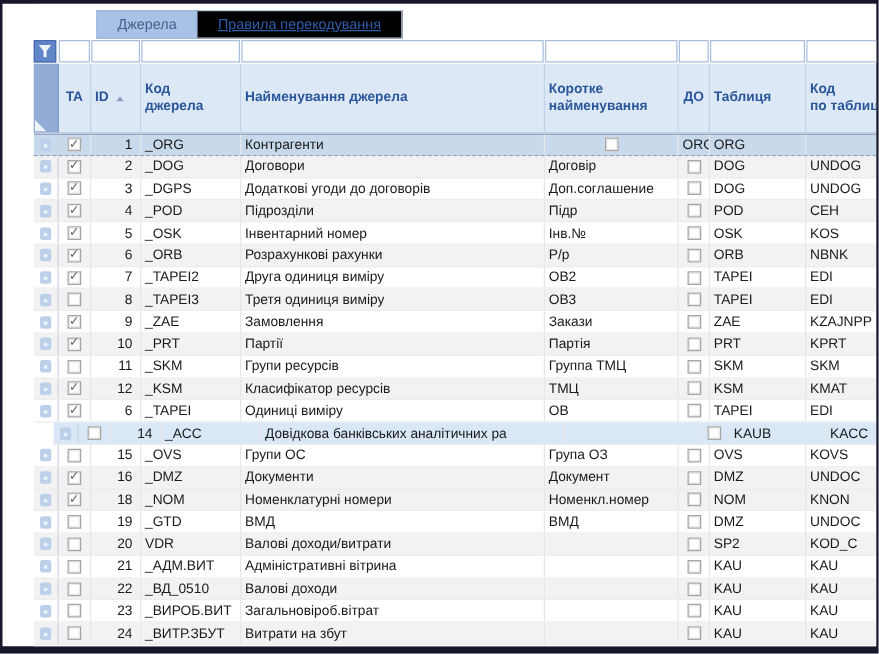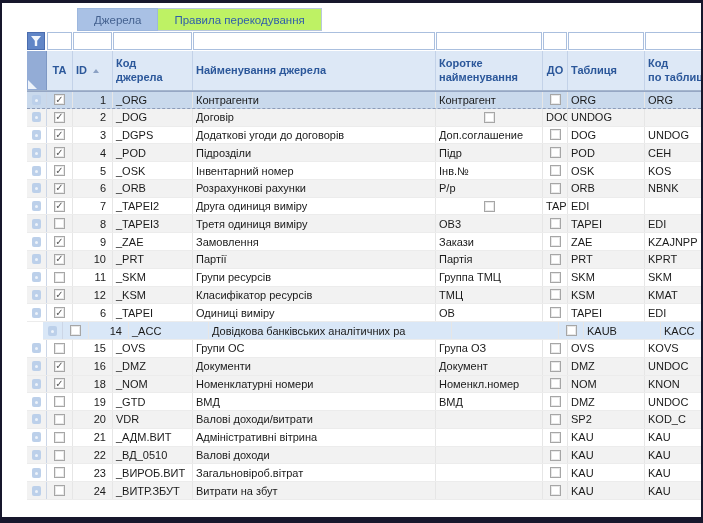--- a/index.html
+++ b/index.html
@@ -8,33 +8,33 @@
     position:relative; width:703px; height:523px;
     border:2px solid #17172c; border-bottom-width:6px; border-top-width:3px;
     background:#fff; overflow:hidden;
     font-size:11px; color:#1a1a1a;padding-left:25px;
   }
   
   .tabbar { height:28px; display:flex; align-items:flex-end; padding-left:50px; background:#fff; }
   .tab { height:23px; display:flex; align-items:center; justify-content:center;
          padding:0 16px; cursor:default; font-size:11.5px; }
   .tab.active { background:#a9c1e5; border:1px solid #9db7de; color:#44618f; }
-  .tab.inactive { background:#bef264; border:1px solid #b9c7dd; border-left:none; color:#2f5dab; }
+  .tab.inactive { background:#000000; border:1px solid #b9c7dd; border-left:none; color:#2f5dab;text-decoration:underline; }
   
   .grid { --c1:20px; --c2:26px; --c3:40px; --c4:80px; --c5:243px; --c6:107px; --c7:25px; --c8:77px; --c9:81px; }
   .grid-row { display:grid; grid-template-columns:var(--c1) var(--c2) var(--c3) var(--c4) var(--c5) var(--c6) var(--c7) var(--c8) var(--c9); }
   
   .filter-row { height:20px; background:#fff; }
   .filter-funnel { background:#6186c7; border:1px solid #4a6cae; margin:1px 2px 1px 0;
                    display:flex; align-items:center; justify-content:center; }
   .funnel { width:10px; height:10px; background:#f2f6fc;
             clip-path:polygon(0 0,100% 0,62% 48%,62% 100%,38% 100%,38% 48%); }
   .filter-cell { background:#fff; border:1px solid #aabfde; margin:1px 1px 1px 0; }
   
-  .header-row { height:40px; background:#dde8f6; border-bottom:1px solid #a4b5cd; }
+  .header-row { height:56px; background:#dde8f6; border-bottom:1px solid #a4b5cd; }
   .hcell { border-right:1px solid #c3d2e8; color:#2b579a; font-weight:600;
            display:flex; align-items:center; padding:2px 3px; white-space:pre-line; line-height:1.25; overflow:hidden; }
   .hcell.center { justify-content:center; padding:2px 0; }
   .corner { background:#93acd6; position:relative; border-right:1px solid #7e98c4; }
   .corner-tri { position:absolute; left:1px; bottom:1px; width:0; height:0;
                 border-bottom:9px solid #eef3fa; border-right:9px solid transparent; }
   .sort-caret { width:0; height:0; border-left:3.5px solid transparent; border-right:3.5px solid transparent;
                 border-bottom:4px solid #8ba1c4; margin-left:6px; }
   
   .grid-body { height:427px; overflow:hidden; background:#fff; }
@@ -103,37 +103,37 @@
   <div class="grid-row row selected">
     <div class="cell icon-cell">
       <span class="marker"></span>
     </div>
     <div class="cell cb-cell">
       <span class="checkbox checked"></span>
     </div>
     <div class="cell id-cell">1</div>
     <div class="cell">_ORG</div>
     <div class="cell">Контрагенти</div>
-    <div class="cell">Контрагент</div>
     <div class="cell cb-cell">
       <span class="checkbox"></span>
     </div>
     <div class="cell">ORG</div>
     <div class="cell">ORG</div>
   </div>
 
   <div class="grid-row row stripe">
     <div class="cell icon-cell">
       <span class="marker"></span>
     </div>
     <div class="cell cb-cell">
       <span class="checkbox checked"></span>
     </div>
     <div class="cell id-cell">2</div>
     <div class="cell">_DOG</div>
+    <div class="cell">Договори</div>
     <div class="cell">Договір</div>
     <div class="cell cb-cell">
       <span class="checkbox"></span>
     </div>
     <div class="cell">DOG</div>
     <div class="cell">UNDOG</div>
   </div>
 
   <div class="grid-row row">
     <div class="cell icon-cell">
@@ -210,20 +210,21 @@
   <div class="grid-row row">
     <div class="cell icon-cell">
       <span class="marker"></span>
     </div>
     <div class="cell cb-cell">
       <span class="checkbox checked"></span>
     </div>
     <div class="cell id-cell">7</div>
     <div class="cell">_TAPEI2</div>
     <div class="cell">Друга одиниця виміру</div>
+    <div class="cell">ОВ2</div>
     <div class="cell cb-cell">
       <span class="checkbox"></span>
     </div>
     <div class="cell">TAPEI</div>
     <div class="cell">EDI</div>
   </div>
 
   <div class="grid-row row stripe">
     <div class="cell icon-cell">
       <span class="marker"></span>

